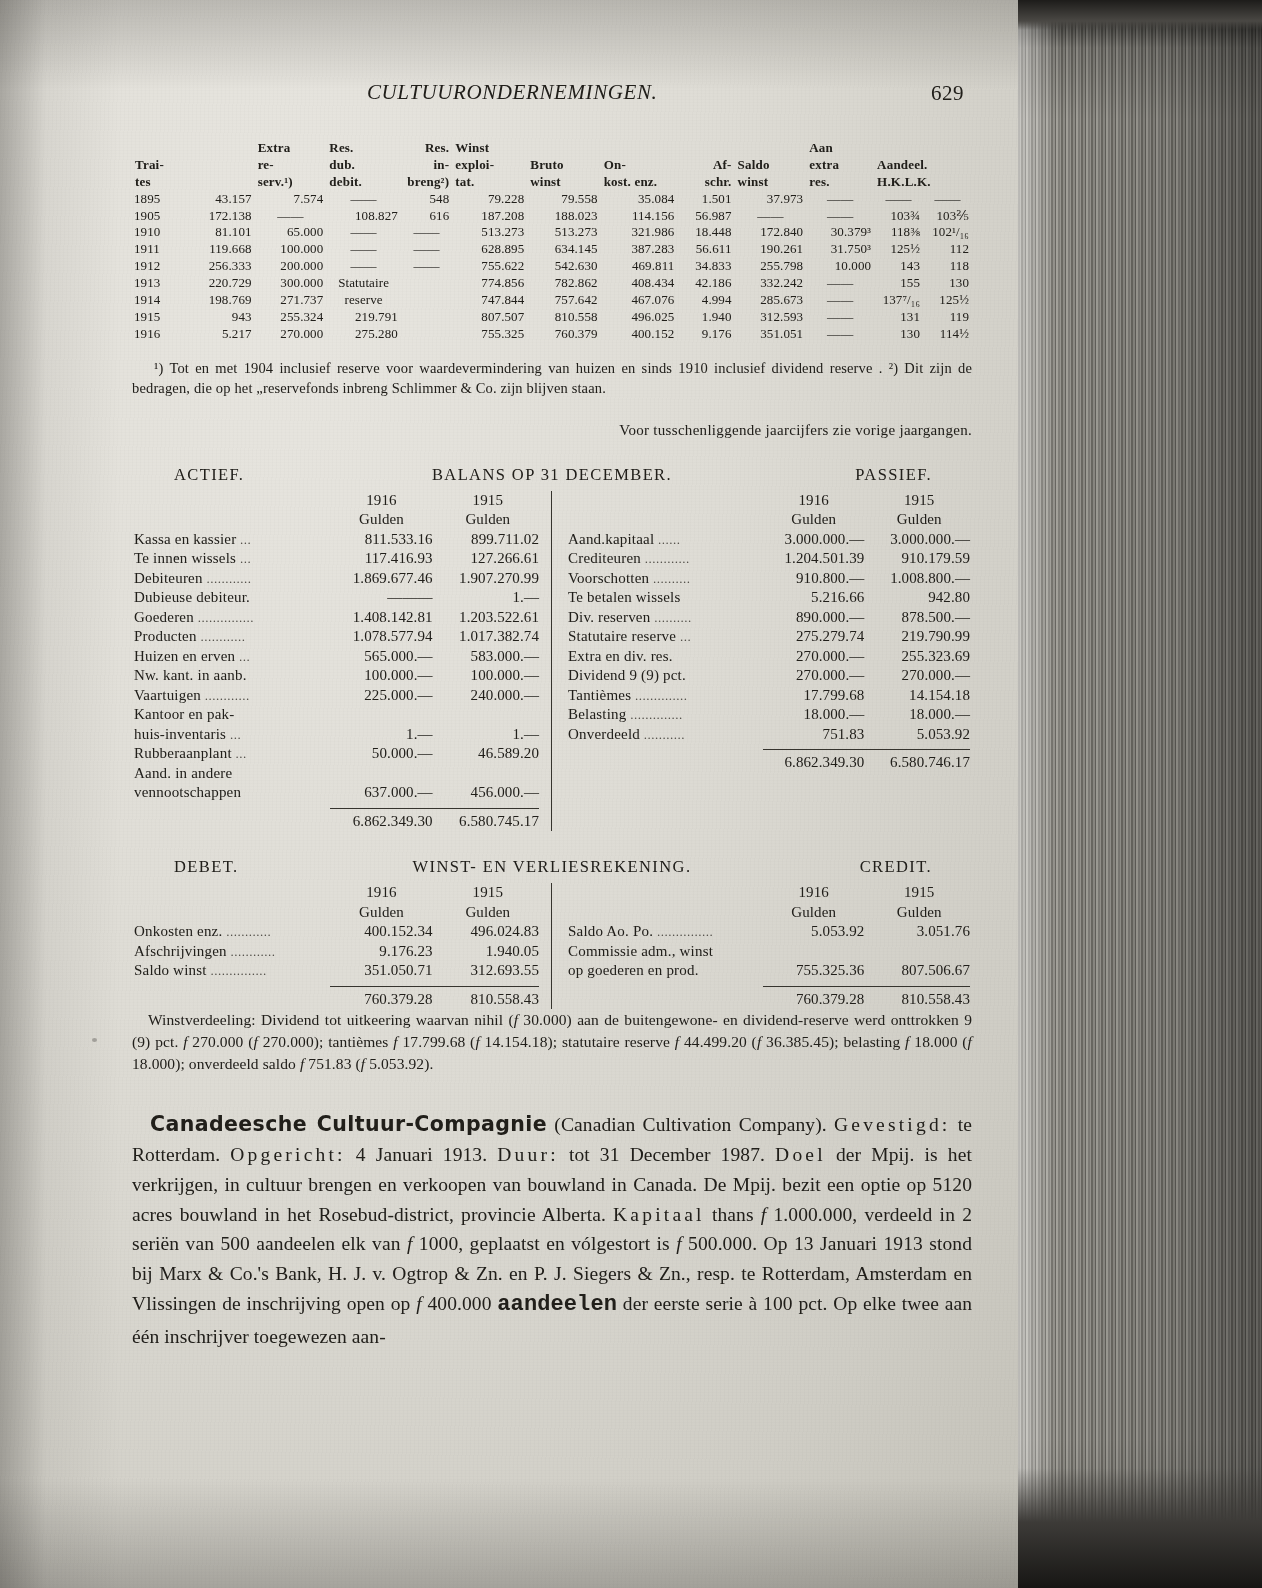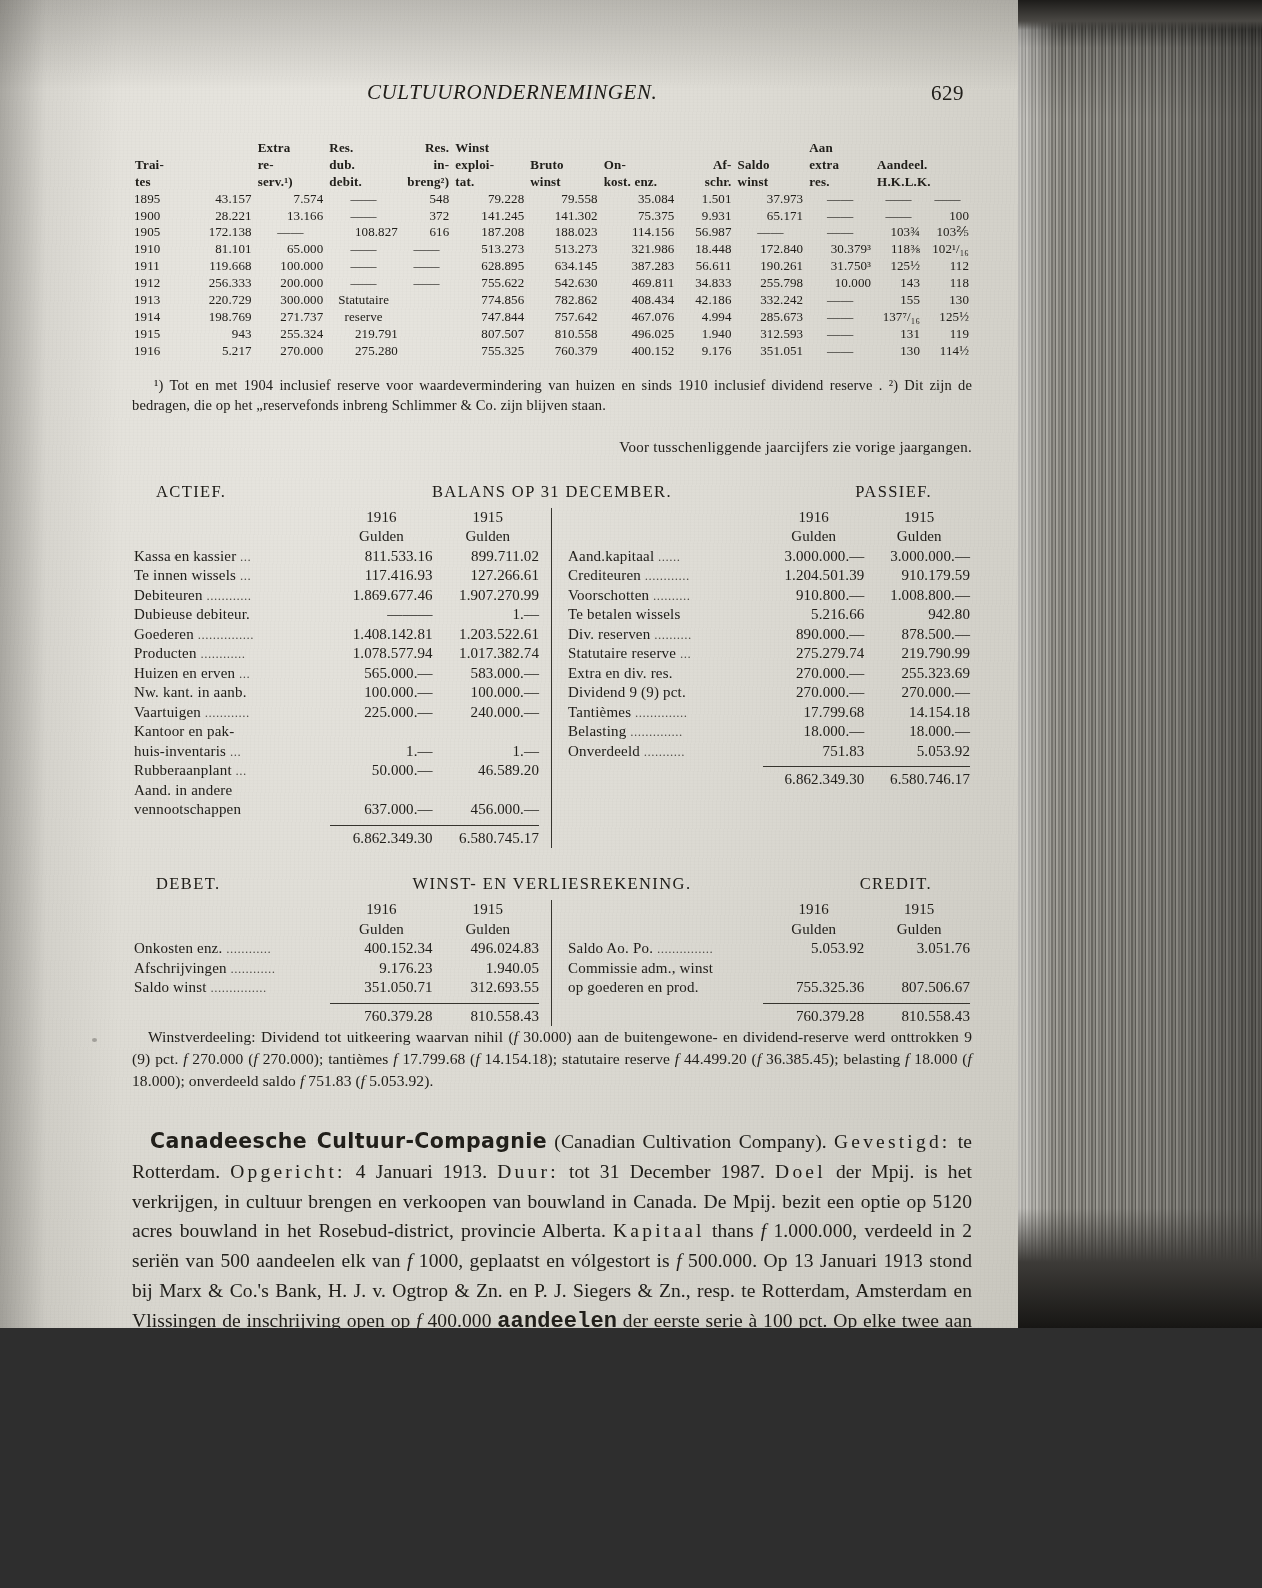--- a/index.html
+++ b/index.html
@@ -3,21 +3,21 @@
 <meta charset="utf-8">
 <style>
   html, body {
     margin: 0;
     padding: 0;
     background: #2e2e2e;
   }
   #page {
     position: relative;
     width: 1262px;
-    height: 1328px;
+    height: 1588px;
     overflow: hidden;
     background: #fdba74;
     font-family: "Liberation Serif", "DejaVu Serif", serif;
   }
   
   .scan-sheet {
     position: absolute;
     left: 0; top: 0;
     width: 1040px;
     height: 1588px;
@@ -151,21 +151,21 @@
   }
 
   
   .acct-block { margin-top: 26px; }
   .acct-head {
     position: relative;
     height: 24px;
     font-size: 16.5px;
     letter-spacing: 1.4px;
   }
-  .acct-head .h-left   { position: absolute; left: 24px; top: 0; }
+  .acct-head .h-left   { position: absolute; left: 42px; top: 0; }
   .acct-head .h-center { position: absolute; left: 0; right: 0; text-align: center; }
   .acct-head .h-right  { position: absolute; right: 40px; top: 0; }
 
   .acct-cols {
     display: flex;
     margin-top: 2px;
   }
   .acct-side {
     width: 50%;
     box-sizing: border-box;
@@ -322,35 +322,20 @@
               <td>79.228</td>
               <td>79.558</td>
               <td>35.084</td>
               <td>1.501</td>
               <td>37.973</td>
               <td class="ctr dash">——</td>
               <td class="ctr dash">——</td>
               <td class="ctr dash">——</td>
             </tr>
             <tr>
-              <td class="yr">1900</td>
-              <td>28.221</td>
-              <td>13.166</td>
-              <td class="ctr dash">——</td>
-              <td>372</td>
-              <td>141.245</td>
-              <td>141.302</td>
-              <td>75.375</td>
-              <td>9.931</td>
-              <td>65.171</td>
-              <td class="ctr dash">——</td>
-              <td class="ctr dash">——</td>
-              <td>100</td>
-            </tr>
-            <tr>
               <td class="yr">1905</td>
               <td>172.138</td>
               <td class="ctr dash">——</td>
               <td>108.827</td>
               <td>616</td>
               <td>187.208</td>
               <td>188.023</td>
               <td>114.156</td>
               <td>56.987</td>
               <td class="ctr dash">——</td>

